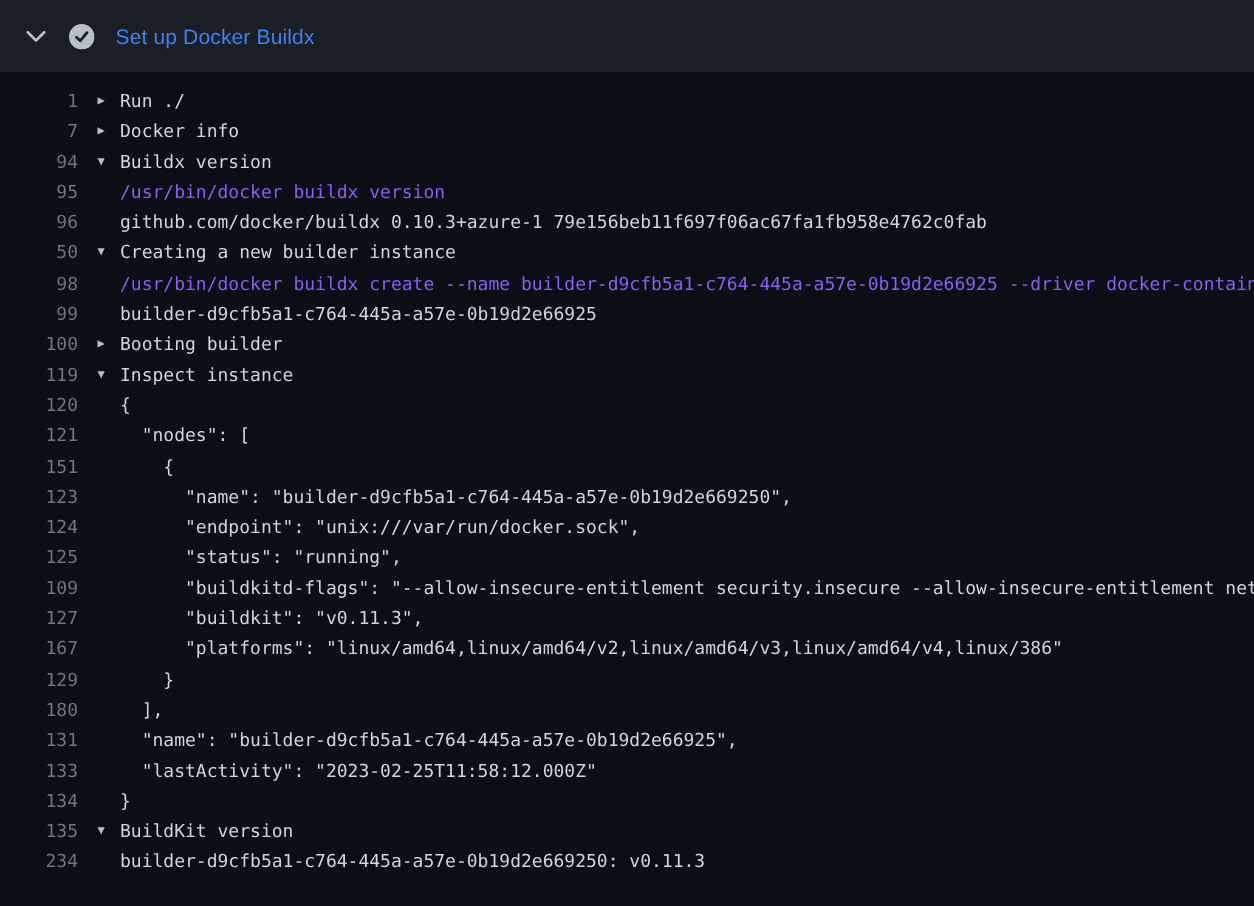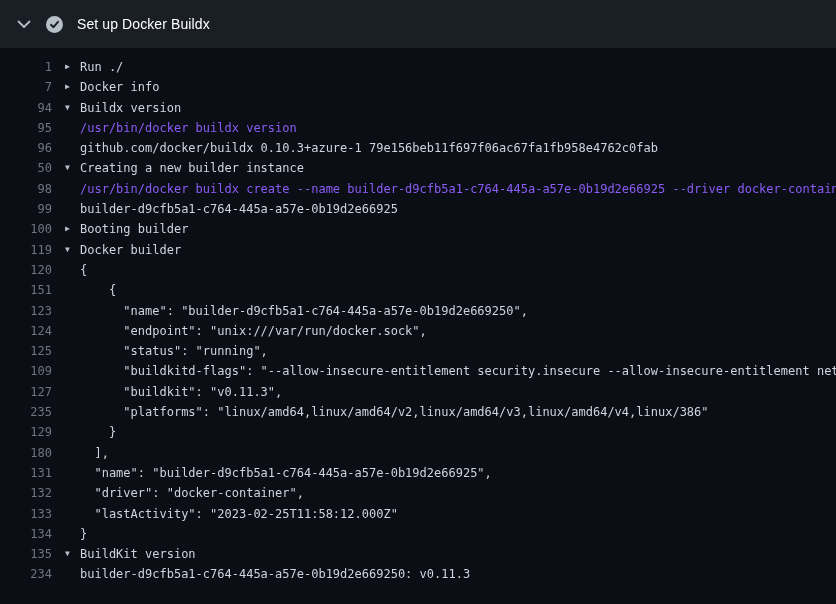--- a/index.html
+++ b/index.html
@@ -26,21 +26,21 @@
   }
   .status-wrap {
     width: 17px; height: 17px;
     margin-right: 14px;
     flex: 0 0 auto;
   }
   .step-title {
     font-family: "Liberation Sans", "DejaVu Sans", sans-serif;
     font-size: 14px;
     font-weight: 400;
-    color: #ffffff;
+    color: #3b82f6;
     letter-spacing: 0.1px;
   }
   
   .log-area {
     padding-top: 9px;
     overflow: hidden;
     height: 556px;
   }
   .log-line {
     display: flex;
@@ -97,30 +97,30 @@
 <div class="log-area" id="log-area">
     <div class="log-line"><span class="line-gutter">1</span><span class="line-content grp"><span class="arrow-ic">▶</span><span>Run ./</span></span></div>
     <div class="log-line"><span class="line-gutter">7</span><span class="line-content grp"><span class="arrow-ic">▶</span><span>Docker info</span></span></div>
     <div class="log-line"><span class="line-gutter">94</span><span class="line-content grp"><span class="arrow-ic">▼</span><span>Buildx version</span></span></div>
     <div class="log-line"><span class="line-gutter">95</span><span class="line-content cmd"><span>/usr/bin/docker buildx version</span></span></div>
     <div class="log-line"><span class="line-gutter">96</span><span class="line-content"><span>github.com/docker/buildx 0.10.3+azure-1 79e156beb11f697f06ac67fa1fb958e4762c0fab</span></span></div>
     <div class="log-line"><span class="line-gutter">50</span><span class="line-content grp"><span class="arrow-ic">▼</span><span>Creating a new builder instance</span></span></div>
     <div class="log-line"><span class="line-gutter">98</span><span class="line-content cmd"><span>/usr/bin/docker buildx create --name builder-d9cfb5a1-c764-445a-a57e-0b19d2e66925 --driver docker-container</span></span></div>
     <div class="log-line"><span class="line-gutter">99</span><span class="line-content"><span>builder-d9cfb5a1-c764-445a-a57e-0b19d2e66925</span></span></div>
     <div class="log-line"><span class="line-gutter">100</span><span class="line-content grp"><span class="arrow-ic">▶</span><span>Booting builder</span></span></div>
-    <div class="log-line"><span class="line-gutter">119</span><span class="line-content grp"><span class="arrow-ic">▼</span><span>Docker builder</span></span></div>
+    <div class="log-line"><span class="line-gutter">119</span><span class="line-content grp"><span class="arrow-ic">▼</span><span>Inspect instance</span></span></div>
     <div class="log-line"><span class="line-gutter">120</span><span class="line-content"><span>{</span></span></div>
+    <div class="log-line"><span class="line-gutter">121</span><span class="line-content"><span>  "nodes": [</span></span></div>
     <div class="log-line"><span class="line-gutter">151</span><span class="line-content"><span>    {</span></span></div>
     <div class="log-line"><span class="line-gutter">123</span><span class="line-content"><span>      "name": "builder-d9cfb5a1-c764-445a-a57e-0b19d2e669250",</span></span></div>
     <div class="log-line"><span class="line-gutter">124</span><span class="line-content"><span>      "endpoint": "unix:///var/run/docker.sock",</span></span></div>
     <div class="log-line"><span class="line-gutter">125</span><span class="line-content"><span>      "status": "running",</span></span></div>
     <div class="log-line"><span class="line-gutter">109</span><span class="line-content"><span>      "buildkitd-flags": "--allow-insecure-entitlement security.insecure --allow-insecure-entitlement network</span></span></div>
     <div class="log-line"><span class="line-gutter">127</span><span class="line-content"><span>      "buildkit": "v0.11.3",</span></span></div>
-    <div class="log-line"><span class="line-gutter">235</span><span class="line-content"><span>      "platforms": "linux/amd64,linux/amd64/v2,linux/amd64/v3,linux/amd64/v4,linux/386"</span></span></div>
+    <div class="log-line"><span class="line-gutter">167</span><span class="line-content"><span>      "platforms": "linux/amd64,linux/amd64/v2,linux/amd64/v3,linux/amd64/v4,linux/386"</span></span></div>
     <div class="log-line"><span class="line-gutter">129</span><span class="line-content"><span>    }</span></span></div>
     <div class="log-line"><span class="line-gutter">180</span><span class="line-content"><span>  ],</span></span></div>
     <div class="log-line"><span class="line-gutter">131</span><span class="line-content"><span>  "name": "builder-d9cfb5a1-c764-445a-a57e-0b19d2e66925",</span></span></div>
-    <div class="log-line"><span class="line-gutter">132</span><span class="line-content"><span>  "driver": "docker-container",</span></span></div>
     <div class="log-line"><span class="line-gutter">133</span><span class="line-content"><span>  "lastActivity": "2023-02-25T11:58:12.000Z"</span></span></div>
     <div class="log-line"><span class="line-gutter">134</span><span class="line-content"><span>}</span></span></div>
     <div class="log-line"><span class="line-gutter">135</span><span class="line-content grp"><span class="arrow-ic">▼</span><span>BuildKit version</span></span></div>
     <div class="log-line"><span class="line-gutter">234</span><span class="line-content"><span>builder-d9cfb5a1-c764-445a-a57e-0b19d2e669250: v0.11.3</span></span></div>
   </div>
 
 </body></html>

